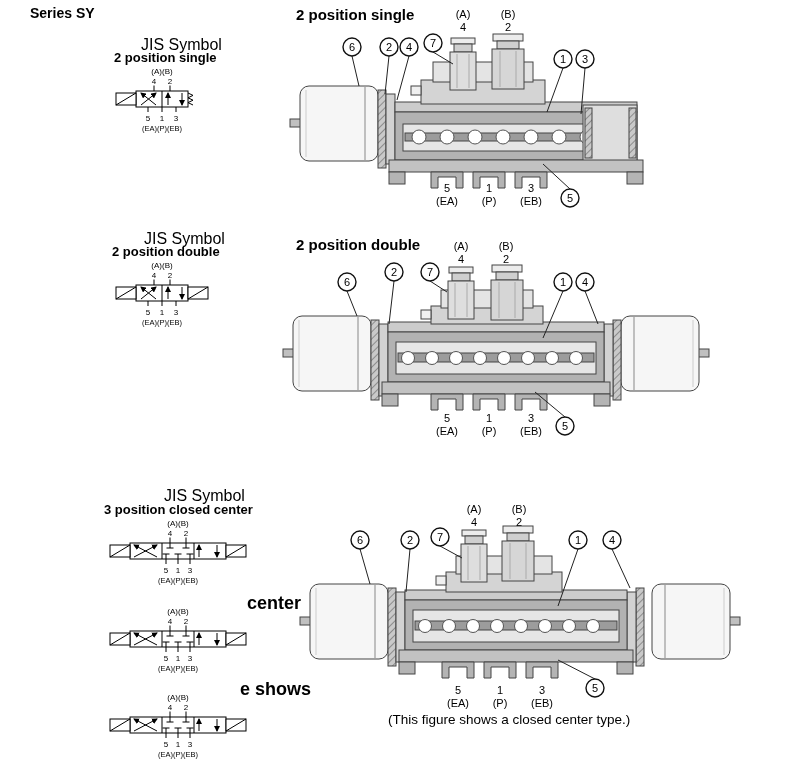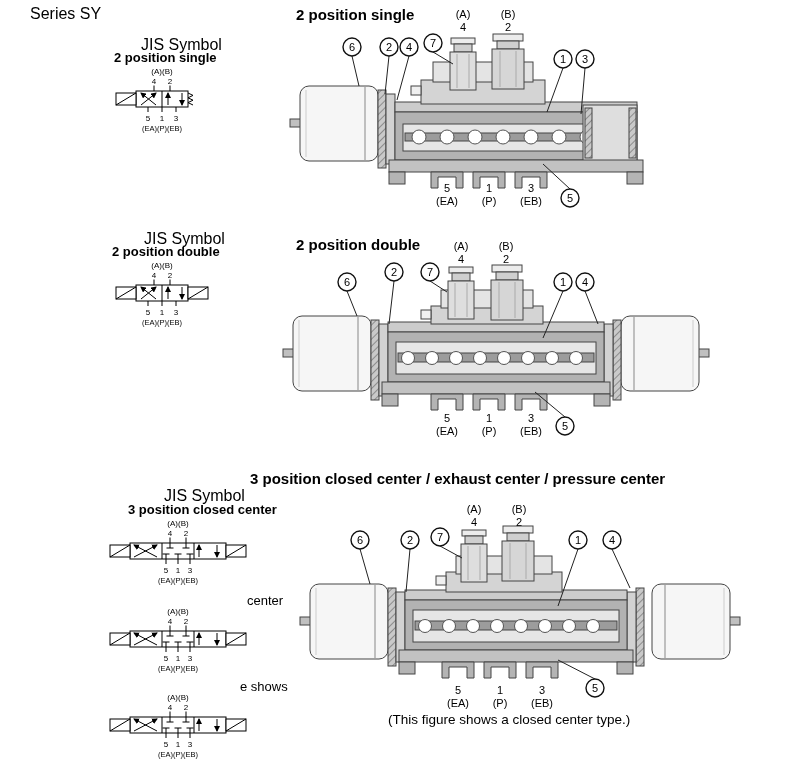--- a/index.html
+++ b/index.html
@@ -1,23 +1,23 @@
 <!DOCTYPE html>
 <html><head>
 <meta charset="utf-8">
 <style>
   html,body{margin:0;padding:0;background:#fff}
   .page{position:relative;width:808px;height:768px;background:#ffffff;overflow:hidden;
         font-family:"Liberation Sans",sans-serif;color:#000}
   .abs{position:absolute}
-  .h-series{font-size:16px;font-weight:normal}
+  .h-series{font-size:14px;font-weight:bold}
   .h-sec{font-size:15px;font-weight:bold;white-space:nowrap}
   .jis-label{font-size:16px}
   .jis-title{font-size:13px;font-weight:bold;white-space:nowrap}
-  .partial{font-size:13px;font-weight:normal}
+  .partial{font-size:18px;font-weight:bold}
   .footer{font-size:13.5px;font-weight:normal;white-space:nowrap}
   svg{overflow:visible}
   svg text{font-family:"Liberation Sans",sans-serif;fill:#000}
   .t7{font-size:7.5px}
   .t8{font-size:8px}
   .t11{font-size:11px}
   .tc{text-anchor:middle}
   .cot{font-size:11px}
   .ln line,.ln path,.ln rect{stroke:#000;stroke-width:1;fill:none}
   .ln rect{fill:#fff}
@@ -321,23 +321,22 @@
         <text class="cot tc" x="300" y="52">4</text>
       </g>
     <g>
         <circle class="co" cx="280" cy="192" r="9"></circle>
         <text class="cot tc" x="280" y="196">5</text>
       </g>
     <use href="#topLabels" transform="translate(176,16)"></use>
     <use href="#botLabels" transform="translate(162,188)"></use>
   </svg>
 
-  <div class="abs h-sec" style="left:250px;top:470px">3 position closed center / exhaust center / pressure center</div>
   <div class="abs jis-label" style="left:164px;top:487px">JIS Symbol</div>
-  <div class="abs jis-title" style="left:128px;top:502px">3 position closed center</div>
+  <div class="abs jis-title" style="left:104px;top:502px">3 position closed center</div>
   <div class="abs partial" style="left:247px;top:593px">center</div>
   <div class="abs partial" style="left:240px;top:679px">e shows</div>
 
   <svg class="abs" style="left:100px;top:516px" width="150" height="78">
     <use href="#jis3"></use>
   </svg>
   <svg class="abs" style="left:100px;top:604px" width="150" height="78">
     <use href="#jis3"></use>
   </svg>
   <svg class="abs" style="left:100px;top:690px" width="150" height="78">

